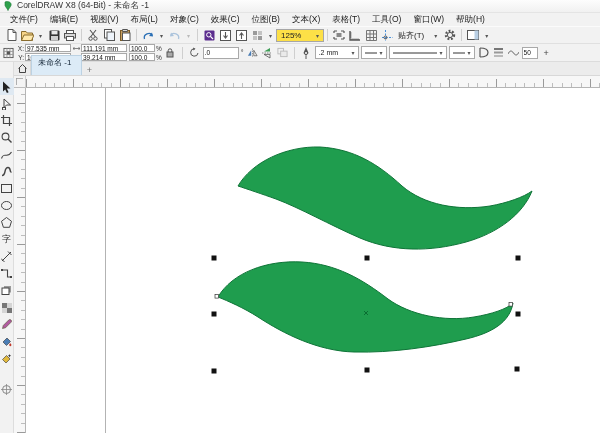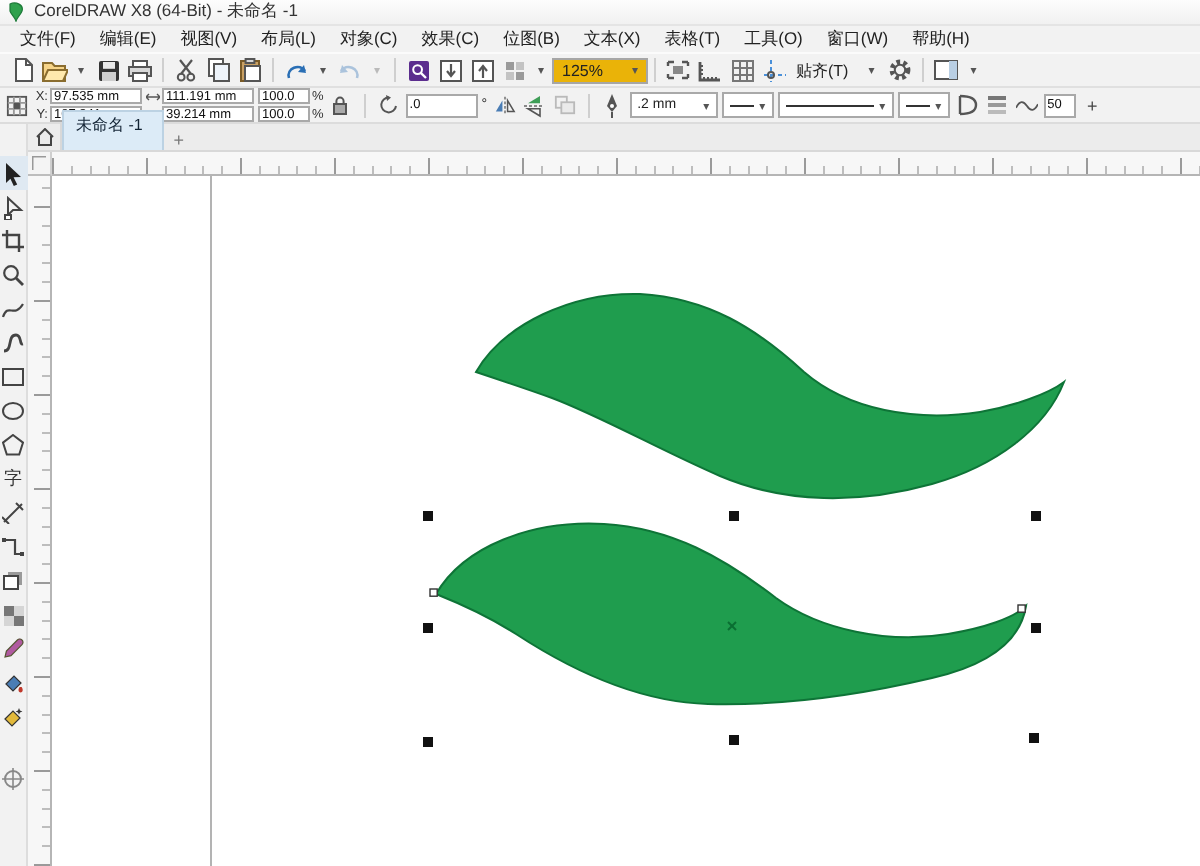--- a/index.html
+++ b/index.html
@@ -20,21 +20,21 @@
   .menu-item { padding:0 6px; height:13px; line-height:13px; cursor:default; }
   
   .toolbar { position:absolute; left:0; top:26px; width:600px; height:18px;
     background:#f2f2f2; border-top:1px solid #fbfbfb; border-bottom:1px solid #e0e0e0;
     display:flex; align-items:center; padding-left:3px; }
   .tbtn { width:16px; height:15px; display:flex; align-items:center; justify-content:center; border:1px solid transparent; }
   .tbtn.narrow { width:11px; }
   .tbtn.disabled { opacity:.35; }
   .dropcaret { font-size:6px; color:#555; width:7px; text-align:center; }
   .sep { width:1px; height:12px; background:#cfcfcf; margin:0 3px; flex:none; }
-  .zoom-box { width:48px; height:13px; background:#eab308; border:1px solid #a6a6a6;
+  .zoom-box { width:48px; height:13px; background:#fde047; border:1px solid #a6a6a6;
     font-size:8px; display:flex; align-items:center; justify-content:space-between; padding:0 2px 0 4px; }
   .snap { font-size:8px; display:flex; align-items:center; gap:8px; padding:0 3px; }
   
   .propbar { position:absolute; left:0; top:44px; width:600px; height:18px;
     background:#f2f2f2; border-bottom:1px solid #dcdcdc;
     display:flex; align-items:center; padding-left:2px; gap:2px; }
   .stack { display:flex; flex-direction:column; gap:1px; }
   .mini { display:flex; align-items:center; gap:1px; font-size:6.5px; color:#333; }
   .mini-label { width:7px; text-align:right; }
   .fld { background:#fff; border:1px solid #a9a9a9; height:8px; font-size:6.5px;

